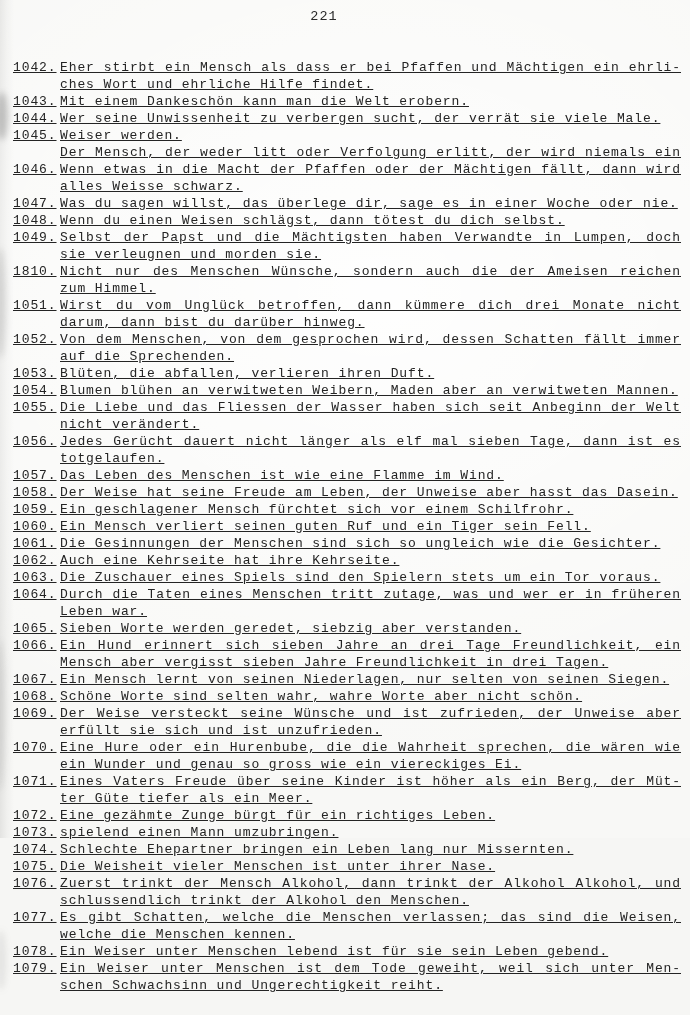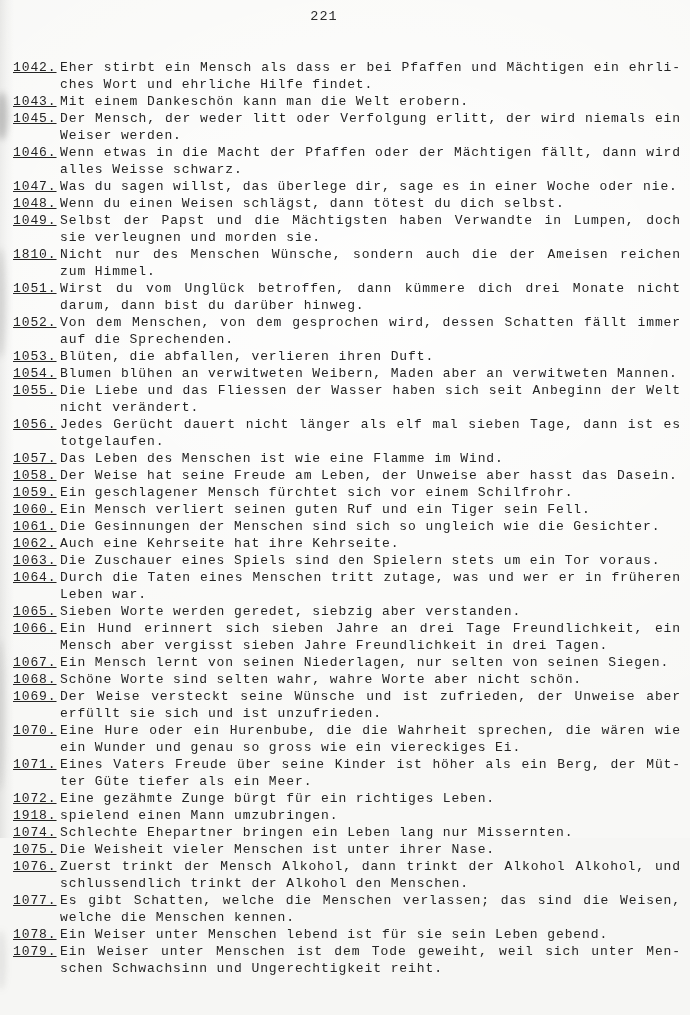--- a/index.html
+++ b/index.html
@@ -62,20 +62,21 @@
   }
   .entry .num {
     position: absolute;
     left: 0;
     top: 0;
     white-space: nowrap;
     text-decoration: underline;
   }
   .entry .line {
     min-height: 17px;
+    text-decoration: underline;
   }
   
   .entry .line.fill {
     text-align: justify;
     text-align-last: justify;
   }
 </style>
 </head>
 <body>
 
@@ -91,23 +92,27 @@
       <div class="entry">
         <span class="num">1042.</span>
         <div class="line fill">Eher stirbt ein Mensch als dass er bei Pfaffen und Mächtigen ein ehrli-</div>
         <div class="line">ches Wort und ehrliche Hilfe findet.</div>
       </div>
       <div class="entry">
         <span class="num">1043.</span>
         <div class="line">Mit einem Dankeschön kann man die Welt erobern.</div>
       </div>
       <div class="entry">
+        <span class="num">1044.</span>
+        <div class="line">Wer seine Unwissenheit zu verbergen sucht, der verrät sie viele Male.</div>
+      </div>
+      <div class="entry">
         <span class="num">1045.</span>
+        <div class="line">Weiser werden.</div>
         <div class="line fill">Der Mensch, der weder litt oder Verfolgung erlitt, der wird niemals ein</div>
-        <div class="line">Weiser werden.</div>
       </div>
       <div class="entry">
         <span class="num">1046.</span>
         <div class="line fill">Wenn etwas in die Macht der Pfaffen oder der Mächtigen fällt, dann wird</div>
         <div class="line">alles Weisse schwarz.</div>
       </div>
       <div class="entry">
         <span class="num">1047.</span>
         <div class="line">Was du sagen willst, das überlege dir, sage es in einer Woche oder nie.</div>
       </div>
@@ -216,21 +221,21 @@
       <div class="entry">
         <span class="num">1071.</span>
         <div class="line fill">Eines Vaters Freude über seine Kinder ist höher als ein Berg, der Müt-</div>
         <div class="line">ter Güte tiefer als ein Meer.</div>
       </div>
       <div class="entry">
         <span class="num">1072.</span>
         <div class="line">Eine gezähmte Zunge bürgt für ein richtiges Leben.</div>
       </div>
       <div class="entry">
-        <span class="num">1918.</span>
+        <span class="num">1073.</span>
         <div class="line">spielend einen Mann umzubringen.</div>
       </div>
       <div class="entry">
         <span class="num">1074.</span>
         <div class="line">Schlechte Ehepartner bringen ein Leben lang nur Missernten.</div>
       </div>
       <div class="entry">
         <span class="num">1075.</span>
         <div class="line">Die Weisheit vieler Menschen ist unter ihrer Nase.</div>
       </div>

